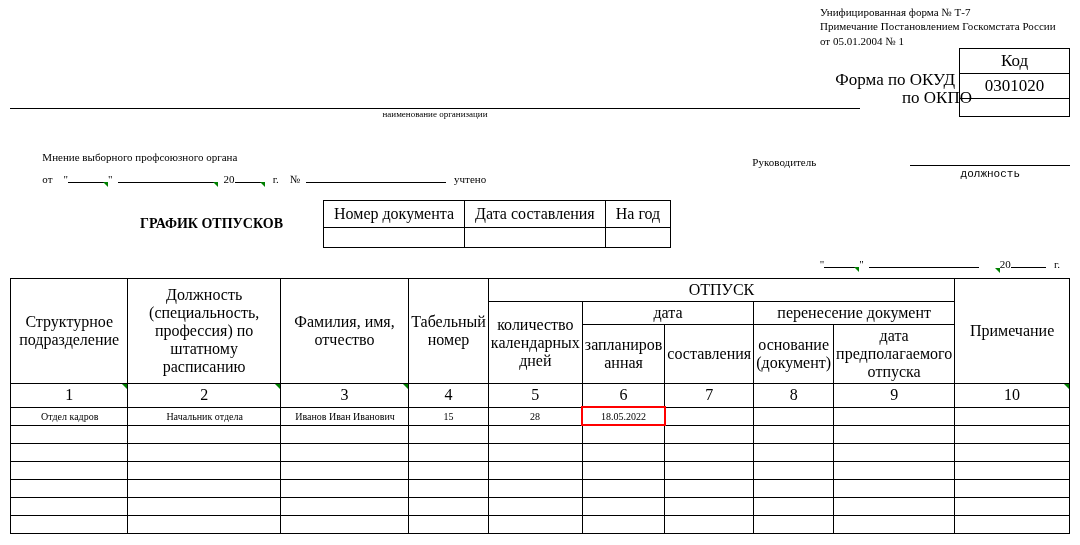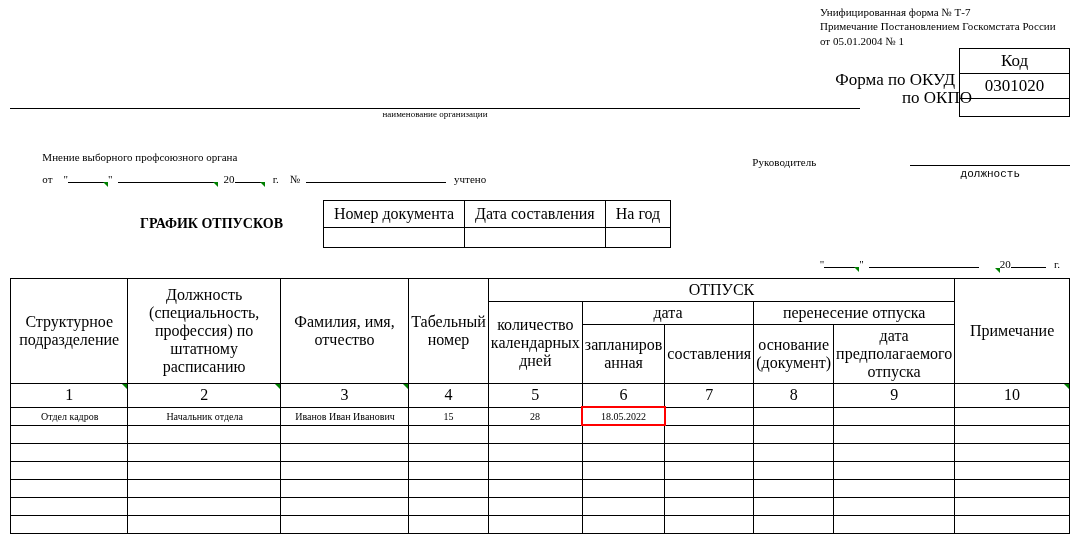--- a/index.html
+++ b/index.html
@@ -121,21 +121,21 @@
       <th rowspan="3" style="width:120px;">Структурное подразделение</th>
       <th rowspan="3" style="width:160px;">Должность (специальность, профессия) по штатному расписанию</th>
       <th rowspan="3" style="width:140px;">Фамилия, имя, отчество</th>
       <th rowspan="3" style="width:70px;">Табельный номер</th>
       <th colspan="5">ОТПУСК</th>
       <th rowspan="3" style="width:120px;">Примечание</th>
     </tr>
     <tr>
       <th rowspan="2" style="width:72px;">количество календарных дней</th>
       <th colspan="2">дата</th>
-      <th colspan="2">перенесение отпуска</th>
+      <th colspan="2">перенесение документ</th>
     </tr>
     <tr>
       <th style="width:72px;">запланиров анная</th>
       <th style="width:72px;">составления</th>
       <th style="width:72px;">основание (документ)</th>
       <th style="width:80px;">дата предполагаемого отпуска</th>
     </tr>
     <tr class="col-num">
       <th class="tri">1</th>
       <th class="tri">2</th>

